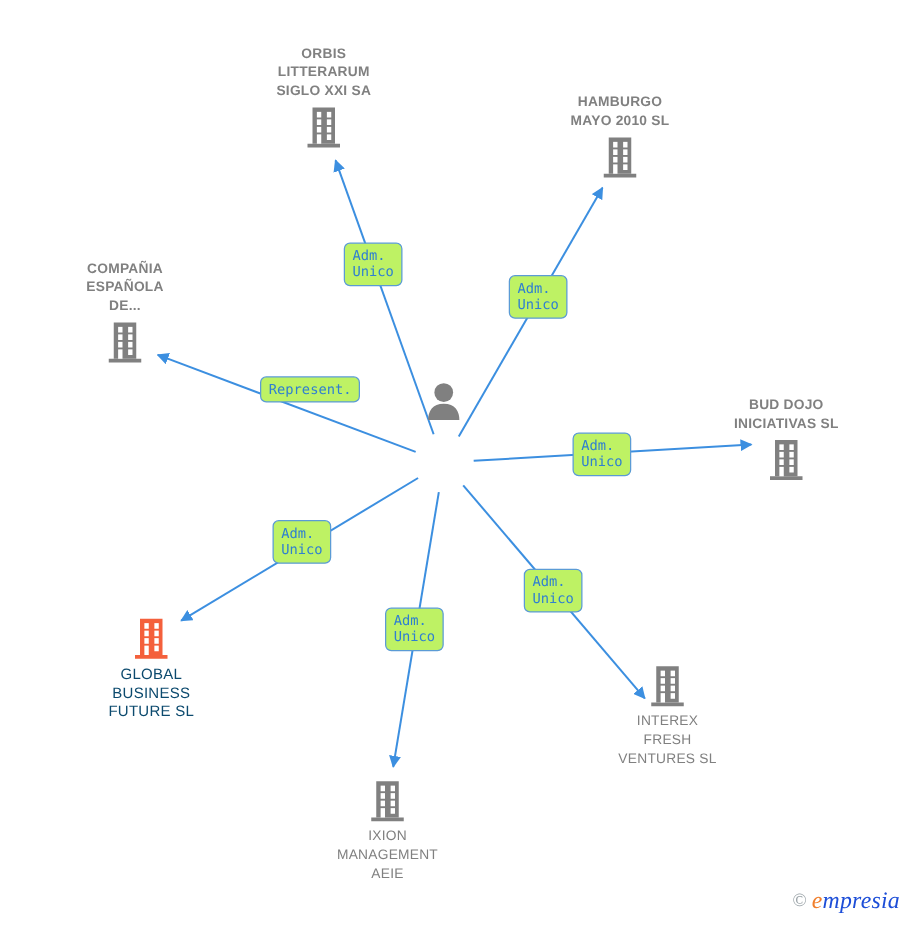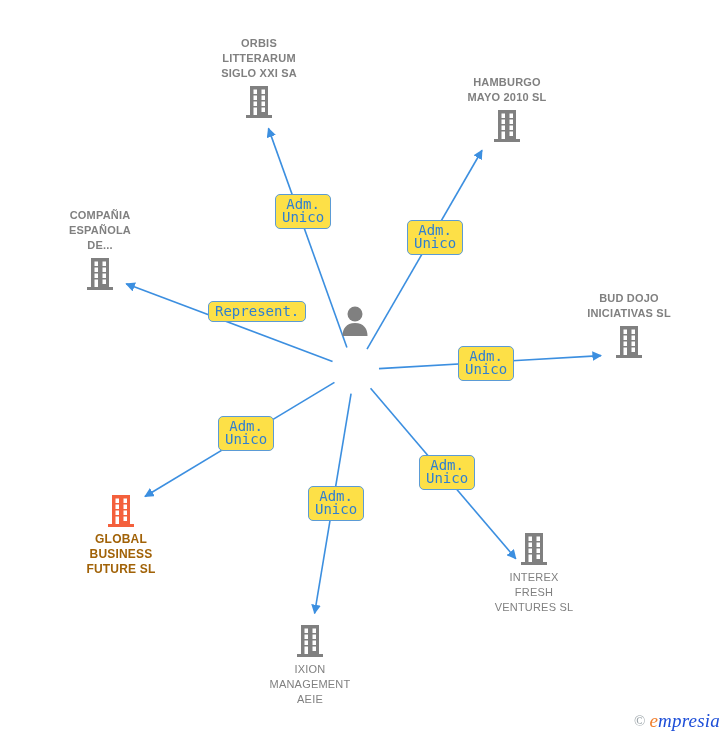--- a/index.html
+++ b/index.html
@@ -23,44 +23,44 @@
   }
   .node .label{
     font-size:11px;
     line-height:15px;
     color:#808080;
     letter-spacing:.2px;
     white-space:pre-line;
     font-family:"Liberation Sans", sans-serif;
   }
   .node.highlight .label{
-    color:#a16207;
-    font-weight:bold;
+    color:#0c4a6e;
+    font-weight:normal;
     font-size:12px;
     line-height:15px;
   }
   .node .glyph{
     display:block;
     line-height:0;
   }
   .node .glyph svg{display:inline-block;vertical-align:top;}
   .node.company.above .label{margin-bottom:3px;font-weight:bold;}
   .node.company.below .label{margin-top:3px;}
 
   .edge-label{
     position:absolute;
-    background:#fde047;
+    background:#bef264;
     border:1px solid #5b9bd5;
     border-radius:5px;
     color:#2f7fd1;
     font-family:"DejaVu Sans Mono", monospace;
-    font-size:14px;
+    font-size:11px;
     line-height:13px;
     padding:3px 6px 4px 6px;
-    text-align:center;
+    text-align:left;
     white-space:pre-line;
     box-sizing:border-box;
   }
   .edge-label.one-line{padding:3px 6px;}
 
   #watermark{
     position:absolute;
     right:8px;bottom:8px;
     display:flex;align-items:center;gap:4px;
     user-select:none;
@@ -114,21 +114,21 @@
           <rect x="9.5" y="5.5" width="3.5" height="4.5" fill="#ffffff"></rect>
           <rect x="17.5" y="5.5" width="3.5" height="4.5" fill="#ffffff"></rect>
           <rect x="9.5" y="11.5" width="3.5" height="4.5" fill="#ffffff"></rect>
           <rect x="17.5" y="11.5" width="3.5" height="4.5" fill="#ffffff"></rect>
           <rect x="9.5" y="17.5" width="3.5" height="4.5" fill="#ffffff"></rect>
           <rect x="17.5" y="17.5" width="3.5" height="4.5" fill="#ffffff"></rect>
           <rect x="9.5" y="23.5" width="3.5" height="7.5" fill="#ffffff"></rect>
           <rect x="17.5" y="23.5" width="3.5" height="4.5" fill="#ffffff"></rect>
         </svg></span>
     </div>
-    <div class="node company above" style="left: 507px; top: 75px;">
+    <div class="node company above" style="left: 496px; top: 75px;">
       <div class="label">HAMBURGO
 MAYO 2010 SL</div>
       <span class="glyph"><svg width="30" height="36" viewBox="0 0 30 36">
           <path d="M6 2 H24 V31 H6 Z" fill="#808080"></path>
           <rect x="2" y="31" width="26" height="3" fill="#808080"></rect>
           <rect x="9.5" y="5.5" width="3.5" height="4.5" fill="#ffffff"></rect>
           <rect x="17.5" y="5.5" width="3.5" height="4.5" fill="#ffffff"></rect>
           <rect x="9.5" y="11.5" width="3.5" height="4.5" fill="#ffffff"></rect>
           <rect x="17.5" y="11.5" width="3.5" height="4.5" fill="#ffffff"></rect>
           <rect x="9.5" y="17.5" width="3.5" height="4.5" fill="#ffffff"></rect>
@@ -147,21 +147,21 @@
           <rect x="9.5" y="5.5" width="3.5" height="4.5" fill="#ffffff"></rect>
           <rect x="17.5" y="5.5" width="3.5" height="4.5" fill="#ffffff"></rect>
           <rect x="9.5" y="11.5" width="3.5" height="4.5" fill="#ffffff"></rect>
           <rect x="17.5" y="11.5" width="3.5" height="4.5" fill="#ffffff"></rect>
           <rect x="9.5" y="17.5" width="3.5" height="4.5" fill="#ffffff"></rect>
           <rect x="17.5" y="17.5" width="3.5" height="4.5" fill="#ffffff"></rect>
           <rect x="9.5" y="23.5" width="3.5" height="7.5" fill="#ffffff"></rect>
           <rect x="17.5" y="23.5" width="3.5" height="4.5" fill="#ffffff"></rect>
         </svg></span>
     </div>
-    <div class="node company above" style="left: 629px; top: 291px;">
+    <div class="node company above" style="left: 629px; top: 317px;">
       <div class="label">BUD DOJO
 INICIATIVAS SL</div>
       <span class="glyph"><svg width="30" height="36" viewBox="0 0 30 36">
           <path d="M6 2 H24 V31 H6 Z" fill="#808080"></path>
           <rect x="2" y="31" width="26" height="3" fill="#808080"></rect>
           <rect x="9.5" y="5.5" width="3.5" height="4.5" fill="#ffffff"></rect>
           <rect x="17.5" y="5.5" width="3.5" height="4.5" fill="#ffffff"></rect>
           <rect x="9.5" y="11.5" width="3.5" height="4.5" fill="#ffffff"></rect>
           <rect x="17.5" y="11.5" width="3.5" height="4.5" fill="#ffffff"></rect>
           <rect x="9.5" y="17.5" width="3.5" height="4.5" fill="#ffffff"></rect>

